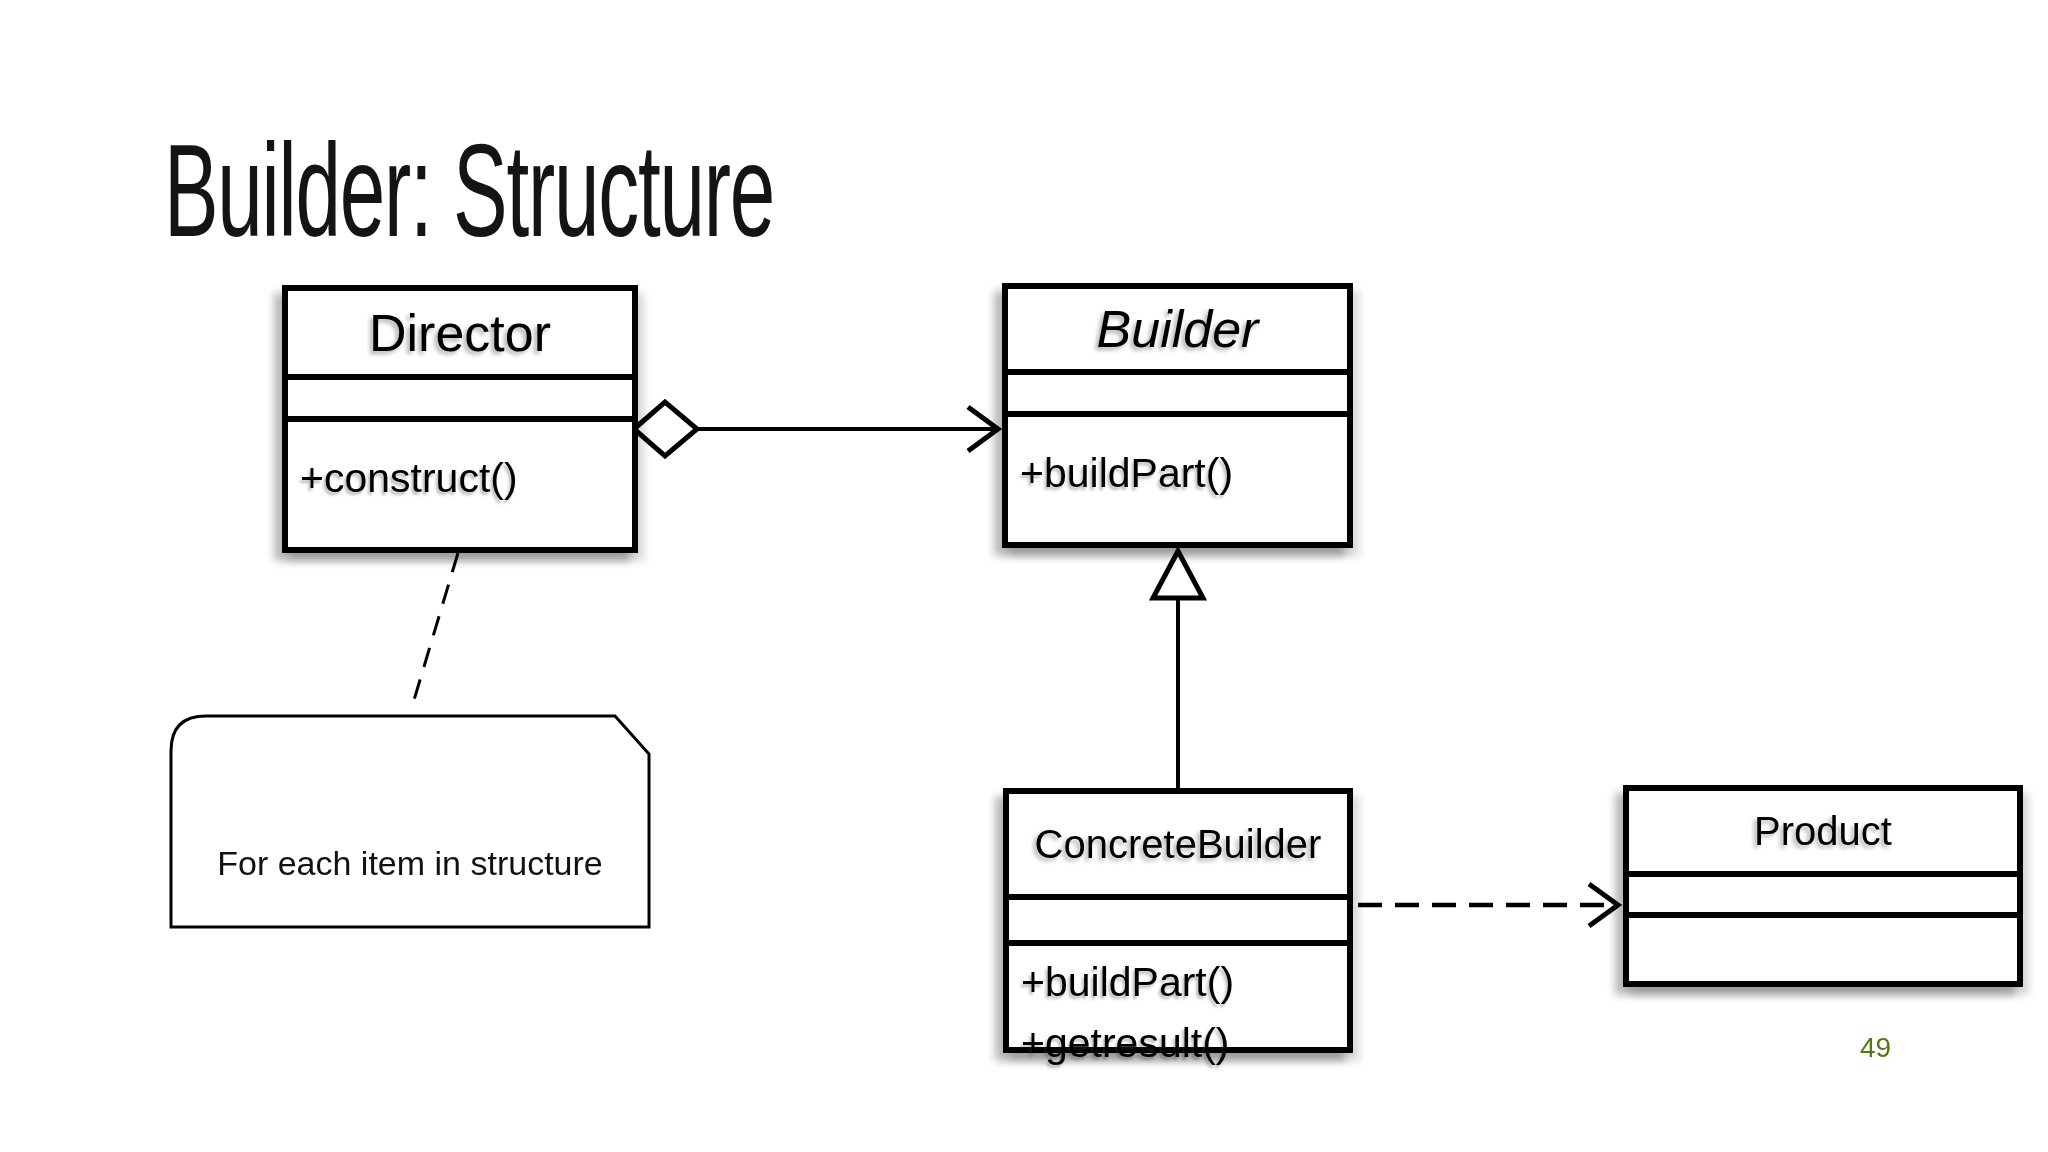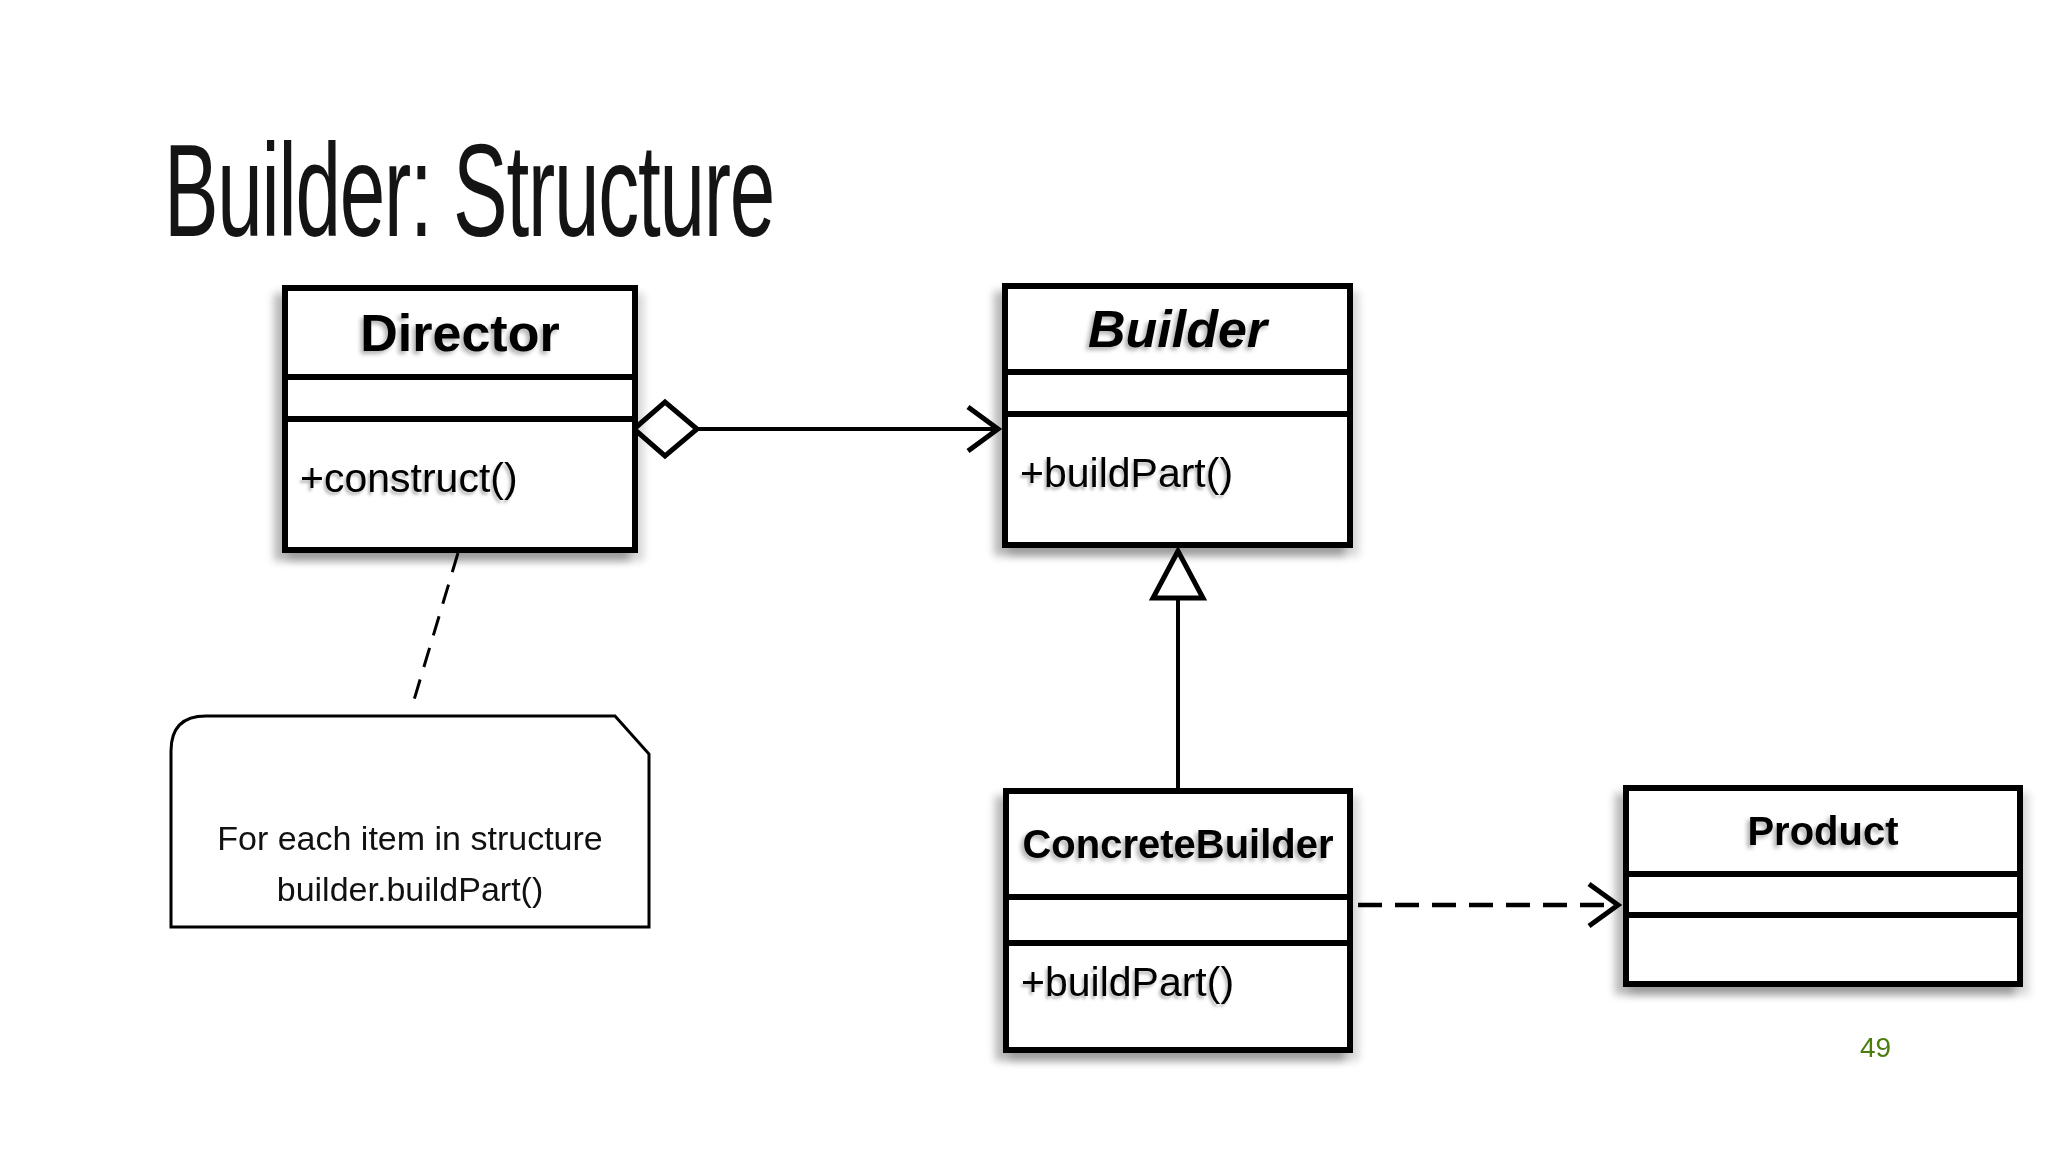--- a/index.html
+++ b/index.html
@@ -47,21 +47,21 @@
   }
   .compartment.divided {
     border-bottom: 6px solid #000000;
   }
   .name-compartment {
     display: flex;
     align-items: center;
     justify-content: center;
   }
   .class-name {
-    font-weight: bold;
+    font-weight: normal;
     color: #000000;
     text-shadow: -3px 3px 4px rgba(60,60,60,0.40);
     white-space: nowrap;
   }
   .methods-compartment {
     flex: 1 1 auto;
     text-align: left;
   }
   .method {
     color: #000000;
@@ -191,34 +191,34 @@
     </div>
   </div>
 
   <div class="uml-class" id="class-concrete-builder">
     <div class="compartment name-compartment divided">
       <span class="class-name">ConcreteBuilder</span>
     </div>
     <div class="compartment attributes-compartment divided"></div>
     <div class="compartment methods-compartment">
       <div class="method">+buildPart()</div>
+      <div class="method">+getresult()</div>
     </div>
   </div>
 
   <div class="uml-class" id="class-product">
     <div class="compartment name-compartment divided">
       <span class="class-name">Product</span>
     </div>
     <div class="compartment attributes-compartment divided"></div>
     <div class="compartment methods-compartment"></div>
   </div>
 
   <svg id="note-shape" viewBox="0 0 2048 1152">
     <path d="M 206 716 L 615 716 L 649 754 L 649 927 L 171 927 L 171 751 Q 171 716 206 716 Z" fill="#ffffff" stroke="#000000" stroke-width="3"></path>
   </svg>
   <div id="note-text">
     <div>For each item in structure</div>
-    <div>builder.buildPart()</div>
   </div>
 
   <div id="page-number">49</div>
 
 </div>
 
 </body></html>

